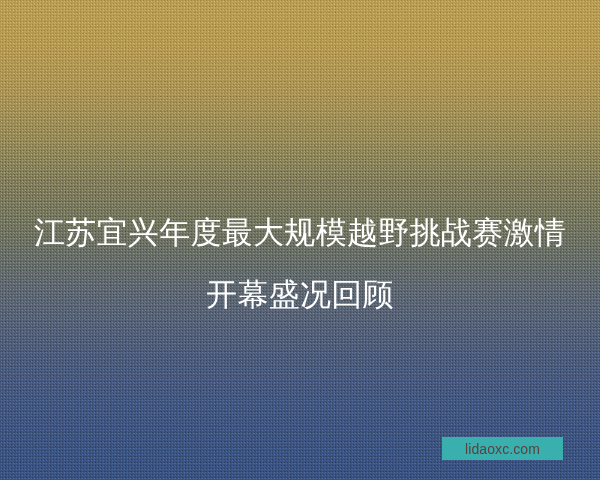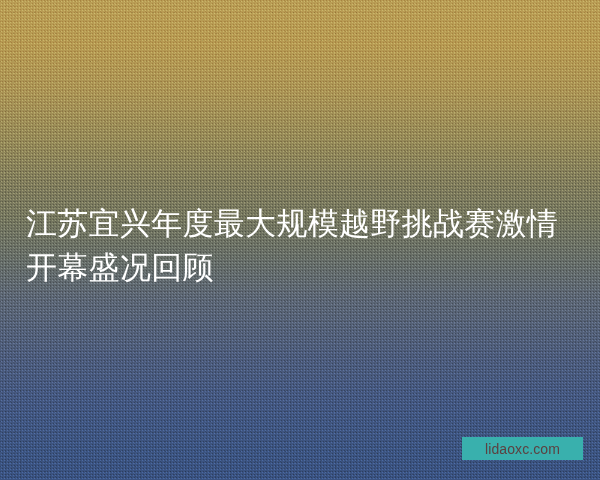--- a/index.html
+++ b/index.html
@@ -62,34 +62,34 @@
     background-size: 2px 2px, 7px 7px;
     background-position: 0 1px, 3px 2px;
   }
 
   #title {
     position: absolute;
     left: 0;
     right: 0;
     top: 202px;
     padding: 0 26px;
-    text-align: left;
+    text-align: center;
     color: #ffffff;
     font-family: "Liberation Sans", sans-serif;
     font-size: 31px;
     font-weight: 300;
-    line-height: 44px;
+    line-height: 62px;
     letter-spacing: 0.3px;
     white-space: normal;
     z-index: 3;
   }
 
   #badge {
     position: absolute;
-    left: 462px;
+    left: 442px;
     top: 437px;
     width: 121px;
     height: 23px;
     background: #39b0ad;
     display: flex;
     align-items: center;
     justify-content: center;
     z-index: 4;
   }
   #badge-label {

